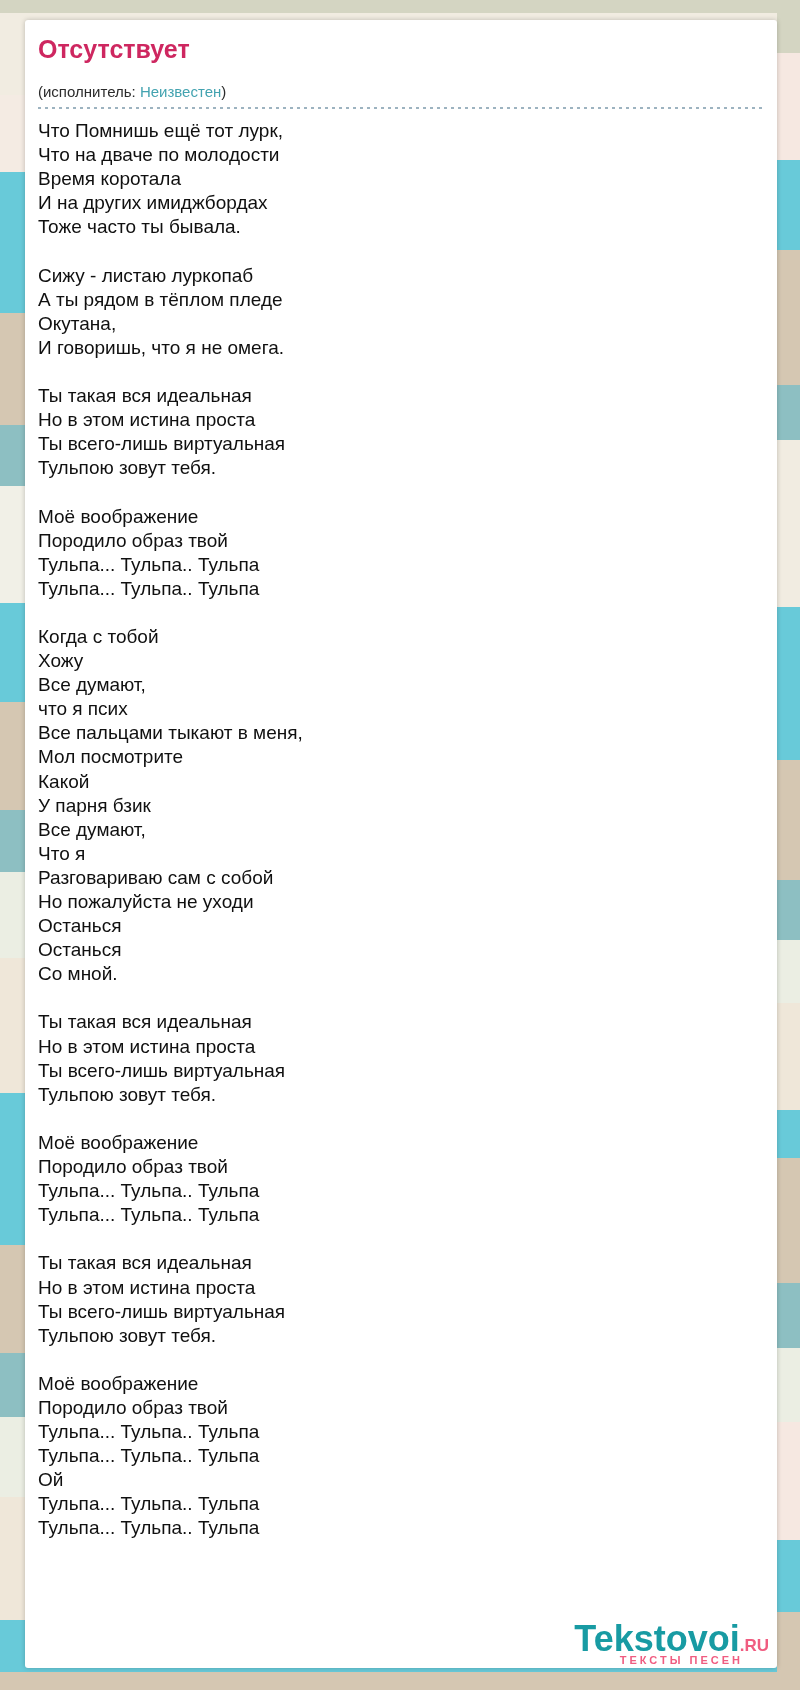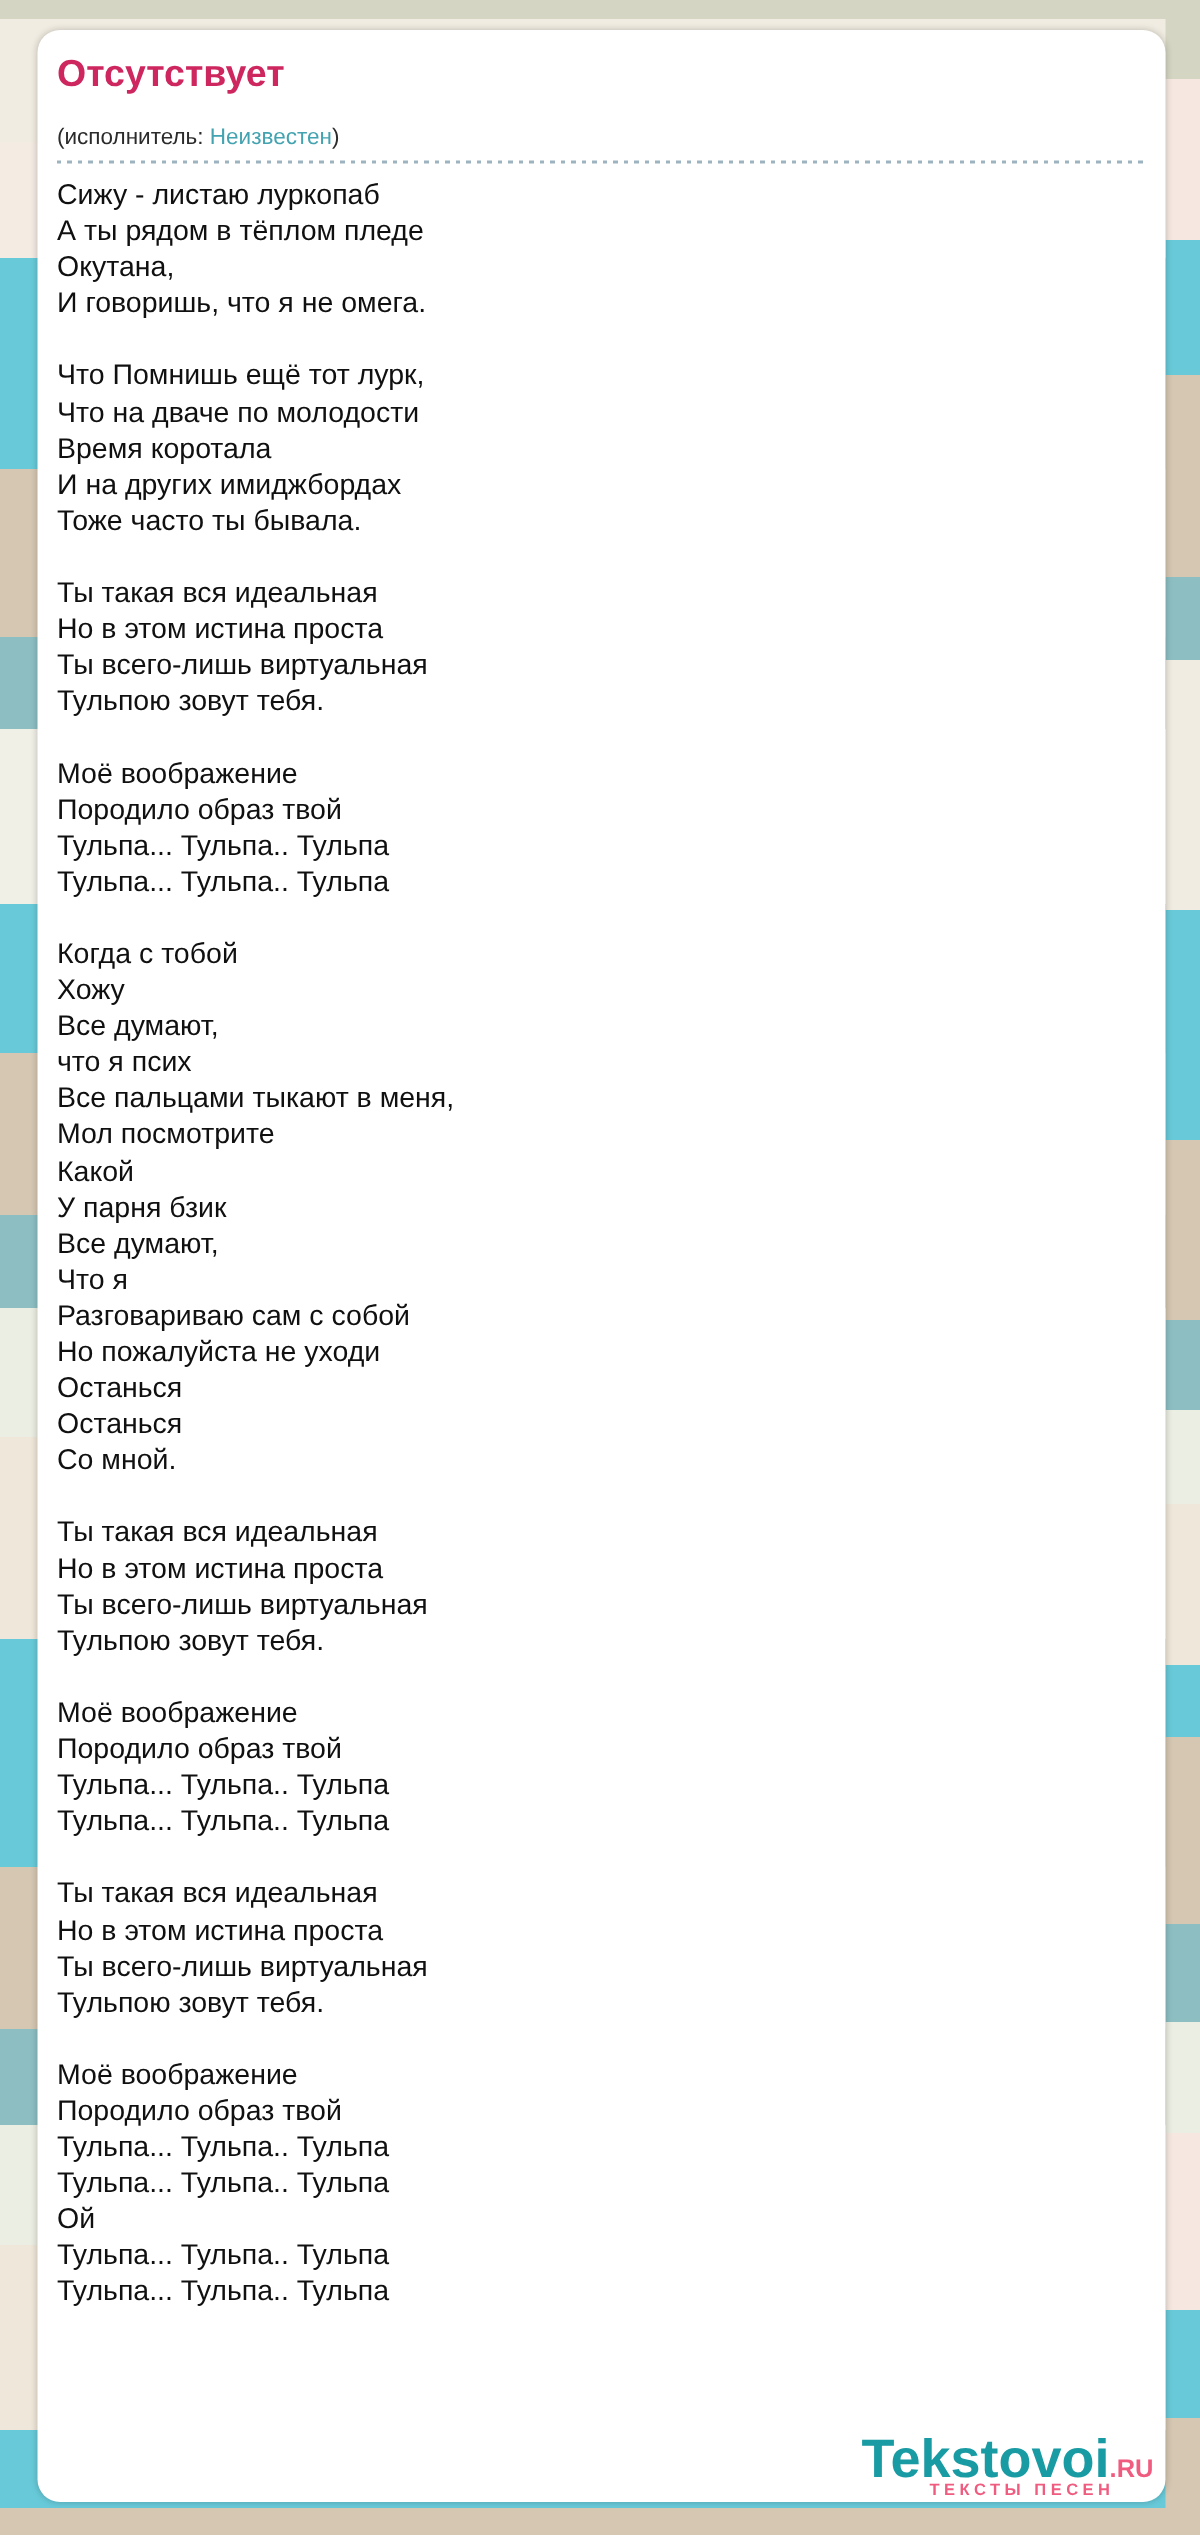--- a/index.html
+++ b/index.html
@@ -6,21 +6,21 @@
   body{
     width:800px;height:1690px;position:relative;overflow:hidden;
     font-family:"Liberation Sans",sans-serif;
     background-color:#efe8dc;background-repeat:no-repeat;
   }
   .bg-strip{position:absolute;top:0;height:1690px;z-index:0;}
   .bg-strip.left{left:0;width:25px;}
   .bg-strip.right{right:0;width:23px;}
   .panel{
     position:absolute;left:25px;top:20px;width:752px;height:1648px;
-    background:#ffffff;border-radius:15px;z-index:1;
+    background:#ffffff;border-radius:3px;z-index:1;
     box-shadow:0 0 5px rgba(0,0,0,.22);
   }
   .header{padding:15px 12px 0 13px;}
   h1.song-title{
     margin:0;font-size:25px;line-height:29px;font-weight:bold;color:#ce2760;
   }
   .subtitle{font-size:15px;line-height:19px;color:#2b2b2b;margin-top:18px;}
   .artist-link{color:#43a3b0;text-decoration:none;cursor:pointer;}
   .divider{
     margin-top:6px;height:2px;
@@ -43,22 +43,22 @@
 <div class="bg-strip right" id="bg-right" style="background-image: linear-gradient(rgb(212, 213, 194) 0px, rgb(212, 213, 194) 53px, rgb(246, 232, 225) 53px, rgb(246, 232, 225) 160px, rgb(104, 202, 217) 160px, rgb(104, 202, 217) 250px, rgb(213, 199, 178) 250px, rgb(213, 199, 178) 385px, rgb(141, 191, 194) 385px, rgb(141, 191, 194) 440px, rgb(241, 236, 225) 440px, rgb(241, 236, 225) 607px, rgb(104, 202, 217) 607px, rgb(104, 202, 217) 760px, rgb(213, 199, 178) 760px, rgb(213, 199, 178) 880px, rgb(141, 191, 194) 880px, rgb(141, 191, 194) 940px, rgb(235, 238, 227) 940px, rgb(235, 238, 227) 1003px, rgb(239, 231, 217) 1003px, rgb(239, 231, 217) 1110px, rgb(104, 202, 217) 1110px, rgb(104, 202, 217) 1158px, rgb(213, 199, 178) 1158px, rgb(213, 199, 178) 1283px, rgb(141, 191, 194) 1283px, rgb(141, 191, 194) 1348px, rgb(235, 238, 227) 1348px, rgb(235, 238, 227) 1422px, rgb(246, 232, 225) 1422px, rgb(246, 232, 225) 1540px, rgb(104, 202, 217) 1540px, rgb(104, 202, 217) 1612px, rgb(213, 199, 178) 1612px, rgb(213, 199, 178) 1690px);"></div>
 
 <div class="panel">
   <div class="header">
     <h1 class="song-title">Отсутствует</h1>
     <div class="subtitle"><span>(исполнитель: </span><a class="artist-link">Неизвестен</a><span>)</span></div>
     <div class="divider"></div>
   </div>
 
   <div class="lyrics" id="lyrics">
+      <p class="stanza">Что Помнишь ещё тот лурк,<br>Что на дваче по молодости<br>Время коротала<br>И на других имиджбордах<br>Тоже часто ты бывала.</p>
       <p class="stanza">Сижу - листаю луркопаб<br>А ты рядом в тёплом пледе<br>Окутана,<br>И говоришь, что я не омега.</p>
-      <p class="stanza">Что Помнишь ещё тот лурк,<br>Что на дваче по молодости<br>Время коротала<br>И на других имиджбордах<br>Тоже часто ты бывала.</p>
       <p class="stanza">Ты такая вся идеальная<br>Но в этом истина проста<br>Ты всего-лишь виртуальная<br>Тульпою зовут тебя.</p>
       <p class="stanza">Моё воображение<br>Породило образ твой<br>Тульпа... Тульпа.. Тульпа<br>Тульпа... Тульпа.. Тульпа</p>
       <p class="stanza">Когда с тобой<br>Хожу<br>Все думают,<br>что я псих<br>Все пальцами тыкают в меня,<br>Мол посмотрите<br>Какой<br>У парня бзик<br>Все думают,<br>Что я<br>Разговариваю сам с собой<br>Но пожалуйста не уходи<br>Останься<br>Останься<br>Со мной.</p>
       <p class="stanza">Ты такая вся идеальная<br>Но в этом истина проста<br>Ты всего-лишь виртуальная<br>Тульпою зовут тебя.</p>
       <p class="stanza">Моё воображение<br>Породило образ твой<br>Тульпа... Тульпа.. Тульпа<br>Тульпа... Тульпа.. Тульпа</p>
       <p class="stanza">Ты такая вся идеальная<br>Но в этом истина проста<br>Ты всего-лишь виртуальная<br>Тульпою зовут тебя.</p>
       <p class="stanza">Моё воображение<br>Породило образ твой<br>Тульпа... Тульпа.. Тульпа<br>Тульпа... Тульпа.. Тульпа<br>Ой<br>Тульпа... Тульпа.. Тульпа<br>Тульпа... Тульпа.. Тульпа</p>
     </div>
 
   <div class="logo">

